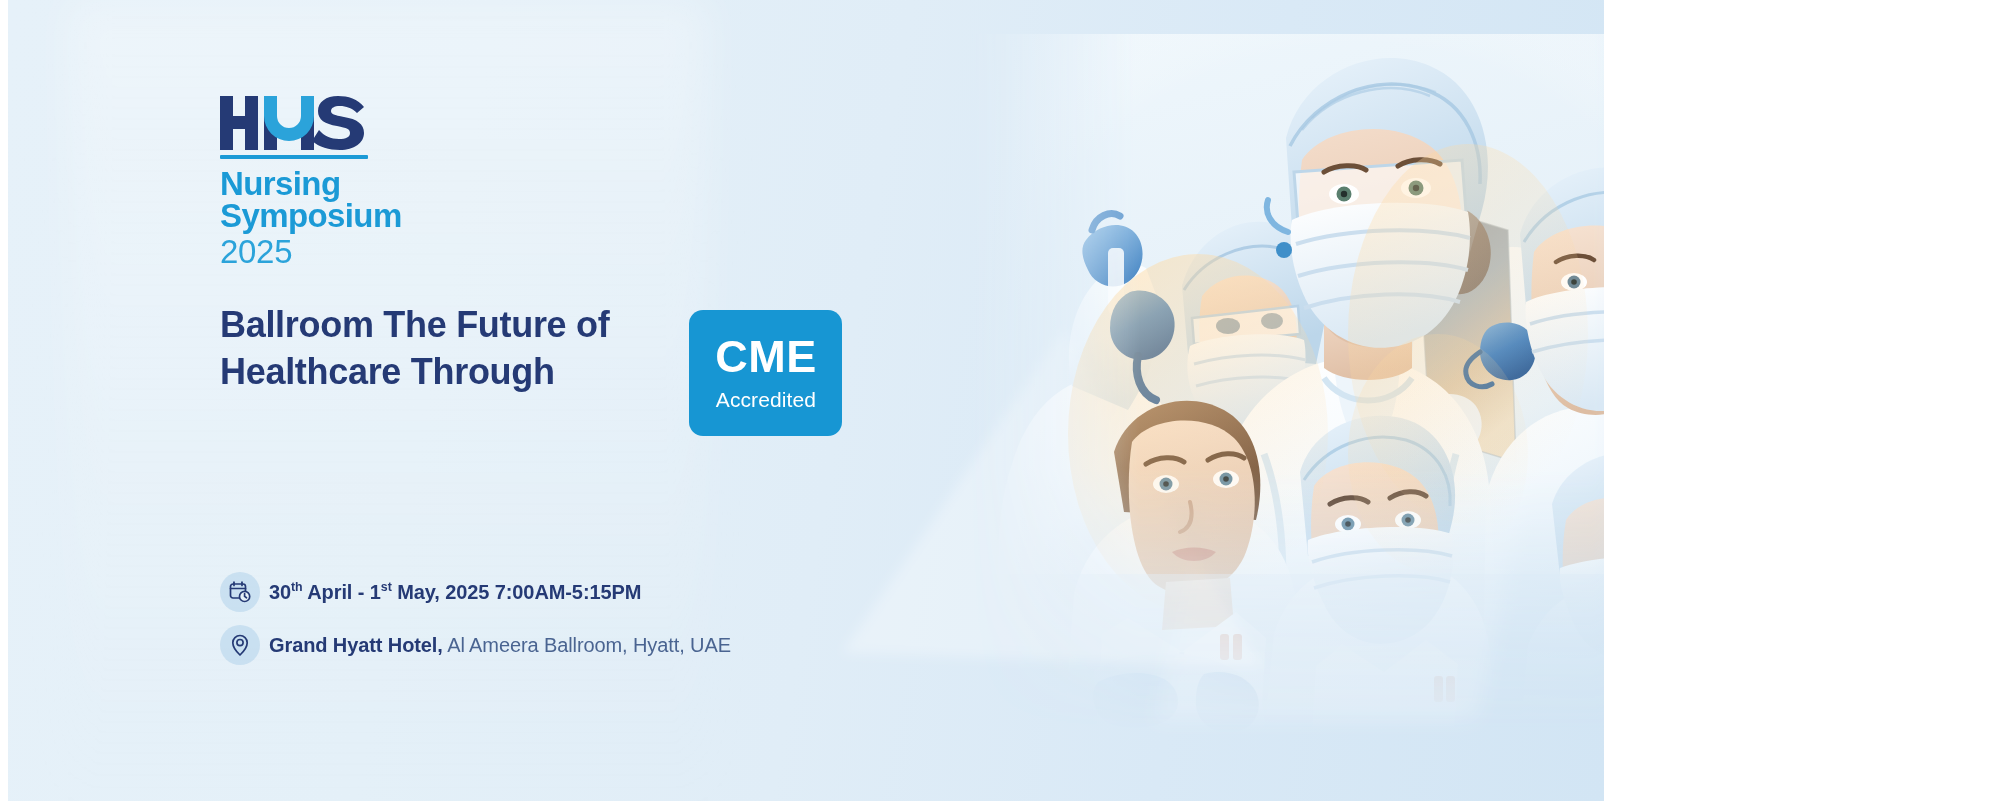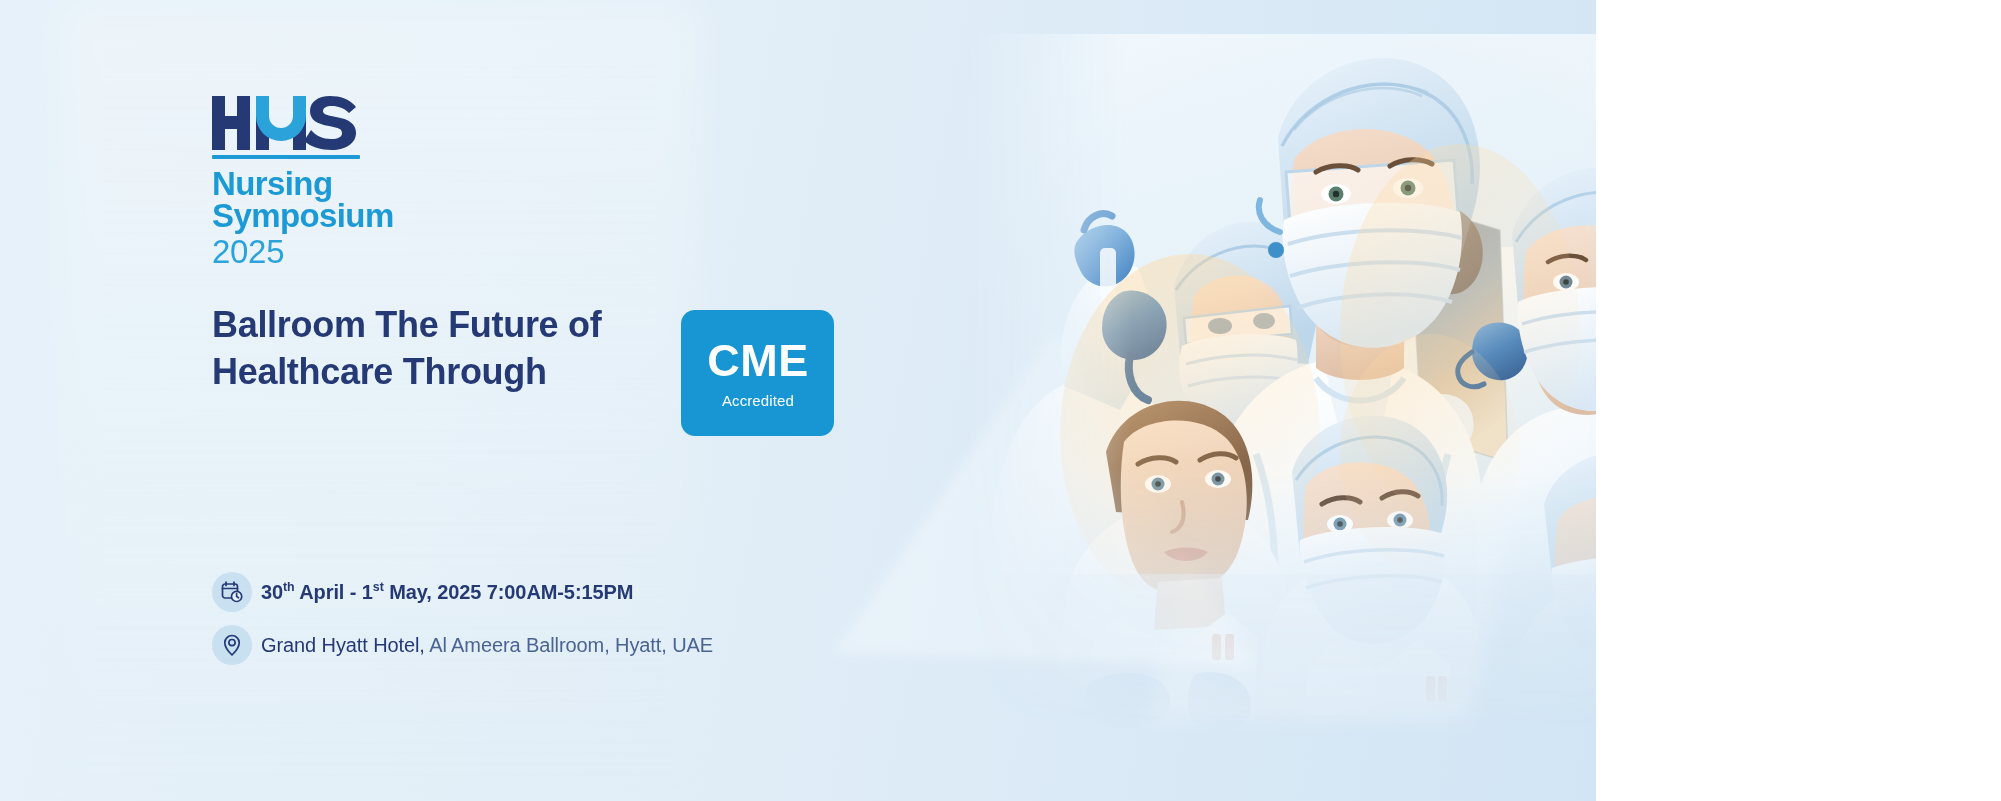--- a/index.html
+++ b/index.html
@@ -10,20 +10,21 @@
   body {
     font-family: "Liberation Sans", sans-serif;
   }
 
   .banner {
     position: relative;
     width: 1596px;
     height: 801px;
     overflow: hidden;
     background: linear-gradient(100deg, #e6f1f9 0%, #e4f0f8 28%, #e0edf7 52%, #d9e9f6 74%, #d2e5f4 100%);
+    margin-left: 8px;
   }
 
   
   .wm {
     position: absolute;
     pointer-events: none;
   }
   .wm-1 {
     left: 840px; top: 330px;
     width: 0; height: 0;
@@ -117,21 +118,21 @@
     justify-content: center;
     color: #ffffff;
   }
   .cme-badge .cme-main {
     font-size: 45px;
     font-weight: bold;
     line-height: 1;
     letter-spacing: 0.5px;
   }
   .cme-badge .cme-sub {
-    font-size: 15px;
+    font-size: 21px;
     font-weight: 400;
     margin-top: 9px;
     letter-spacing: 0.1px;
   }
 
   
   .meta {
     position: absolute;
     left: 212px;
     top: 572px;
@@ -152,21 +153,21 @@
     flex: 0 0 auto;
     margin-right: 9px;
   }
   .meta-text {
     color: #253a75;
     font-size: 20px;
     letter-spacing: -0.1px;
   }
   .meta-text.bold { font-weight: bold; }
   .meta-text sup { font-size: 0.62em; vertical-align: super; }
-  .meta-venue-bold { font-weight: normal; color: #253a75; }
+  .meta-venue-bold { font-weight: bold; color: #253a75; }
   .meta-venue-rest { font-weight: 400; color: #4a6491; }
 
   
   .photo {
     position: absolute;
     left: 960px;
     top: 34px;
     width: 780px;
     height: 700px;
     -webkit-mask-image:

